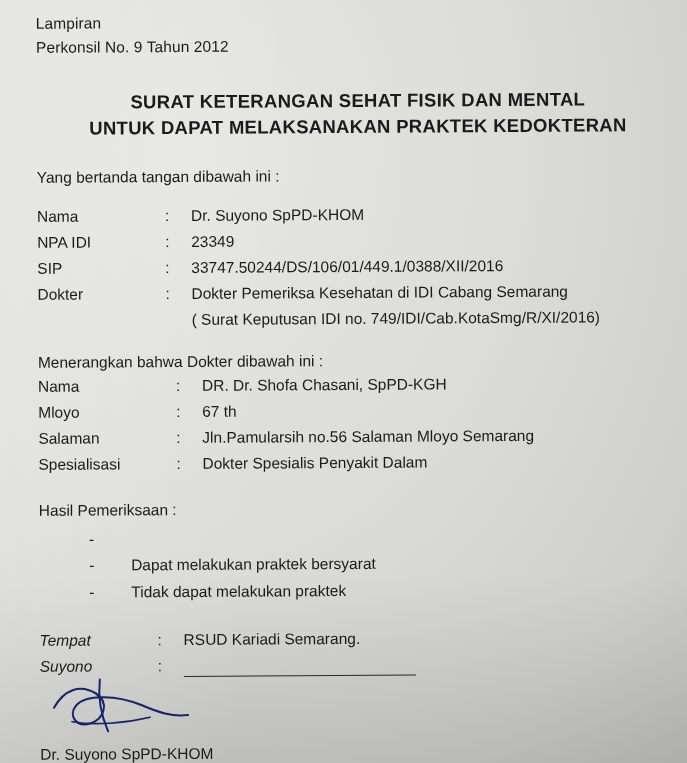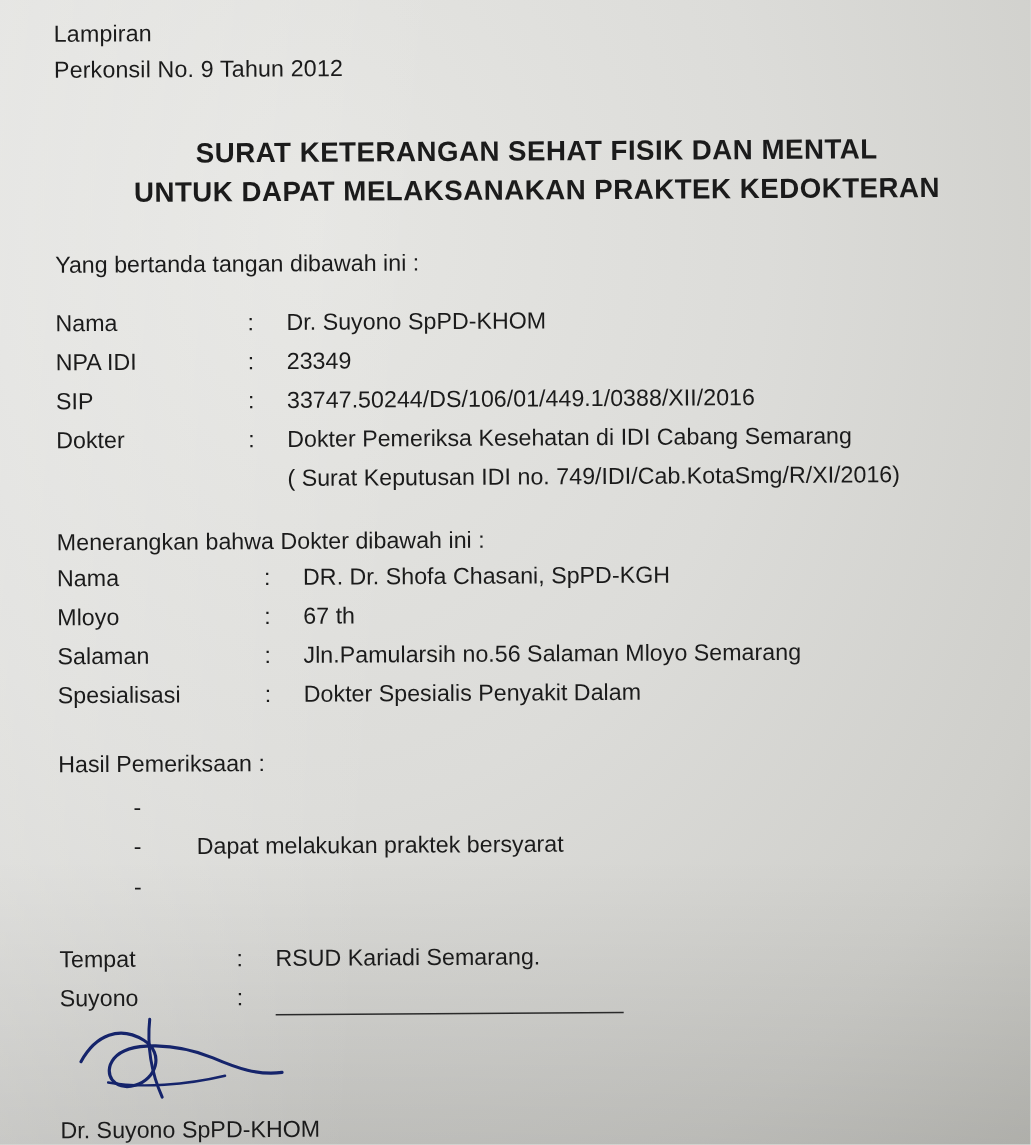--- a/index.html
+++ b/index.html
@@ -110,20 +110,21 @@
     display: inline-block;
     width: 42px;
     padding-left: 50px;
     box-sizing: content-box;
   }
   .kv-table.t3 {
     margin-top: 22px;
   }
   .kv-table.t3 .kv-label {
     width: 118px;
+    font-style: italic;
   }
   .blank-rule {
     display: inline-block;
     width: 232px;
     border-bottom: 1.6px solid #2a2a2a;
     height: 15px;
     vertical-align: bottom;
   }
   .sign-area {
     position: relative;
@@ -218,20 +219,21 @@
   <ul class="results-list">
     <li>
       <span class="dash">-</span>
     </li>
     <li>
       <span class="dash">-</span>
       <span>Dapat melakukan praktek bersyarat</span>
     </li>
     <li>
       <span class="dash">-</span>
+      <span>Tidak dapat melakukan praktek</span>
     </li>
   </ul>
 
   <table class="kv-table t3">
     <tbody>
         <tr>
       <td class="kv-label">Tempat</td>
       <td class="kv-colon">:</td>
       <td class="kv-value">RSUD Kariadi Semarang.</td>
     </tr>

